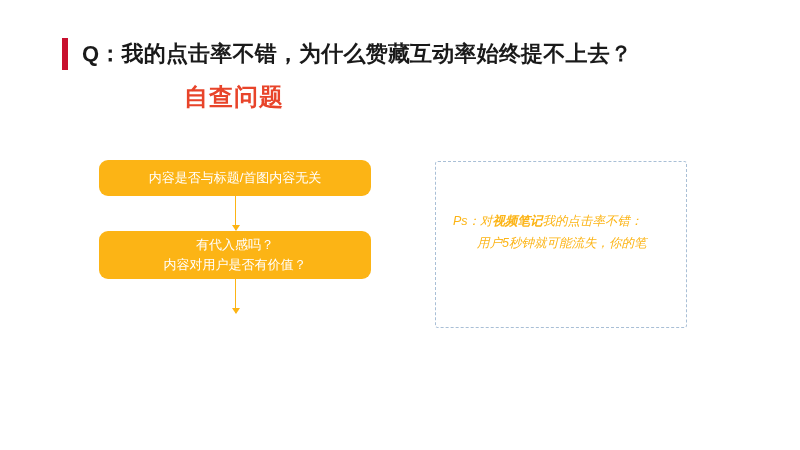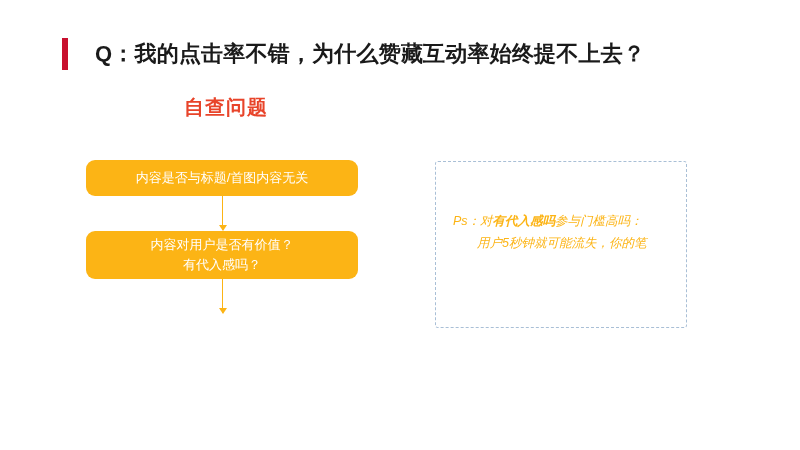--- a/index.html
+++ b/index.html
@@ -20,52 +20,51 @@
     height: 450px;
   }
 
   
   .title-row {
     position: absolute;
     left: 62px;
     top: 38px;
     display: flex;
     align-items: center;
-    gap: 13px;
   }
   .title-bar {
     width: 6px;
     height: 32px;
     background: #c8102e;
     margin-right: 14px;
     flex: none;
   }
   .title-text {
     font-size: 22px;
     font-weight: bold;
     color: #1a1a1a;
     white-space: nowrap;
     letter-spacing: 0.2px;
   }
 
   
   .section-heading {
     position: absolute;
     left: 184px;
-    top: 94px;
-    font-size: 20px;
+    top: 81px;
+    font-size: 24px;
     font-weight: bold;
     color: #e8442a;
     letter-spacing: 1px;
   }
 
   
   .flow {
     position: absolute;
-    left: 86px;
+    left: 99px;
     top: 160px;
     width: 272px;
   }
   .flow-box {
     box-sizing: border-box;
     width: 272px;
     background: #fcb415;
     border-radius: 9px;
     color: #ffffff;
     font-size: 13px;
@@ -147,33 +146,33 @@
 
     <div class="flow-box one-line">
       <span>内容是否与标题/首图内容无关</span>
     </div>
 
     <div class="gap-1">
       <div class="connector"></div>
     </div>
 
     <div class="flow-box two-line">
+      <span>有代入感吗？</span>
       <span>内容对用户是否有价值？</span>
-      <span>有代入感吗？</span>
     </div>
 
     <div class="gap-2">
       <div class="connector"></div>
     </div>
 
 
   </div>
 
   <div class="note">
     <div class="note-inner">
       <div class="note-line">
-        <span>Ps：对</span><span class="bold-seg">有代入感吗</span><span>参与门槛高吗：</span>
+        <span>Ps：对</span><span class="bold-seg">视频笔记</span><span>我的点击率不错：</span>
       </div>
       <div class="note-line note-body">用户5秒钟就可能流失，你的笔</div>
     </div>
   </div>
 
 </div>
 
 </body></html>

